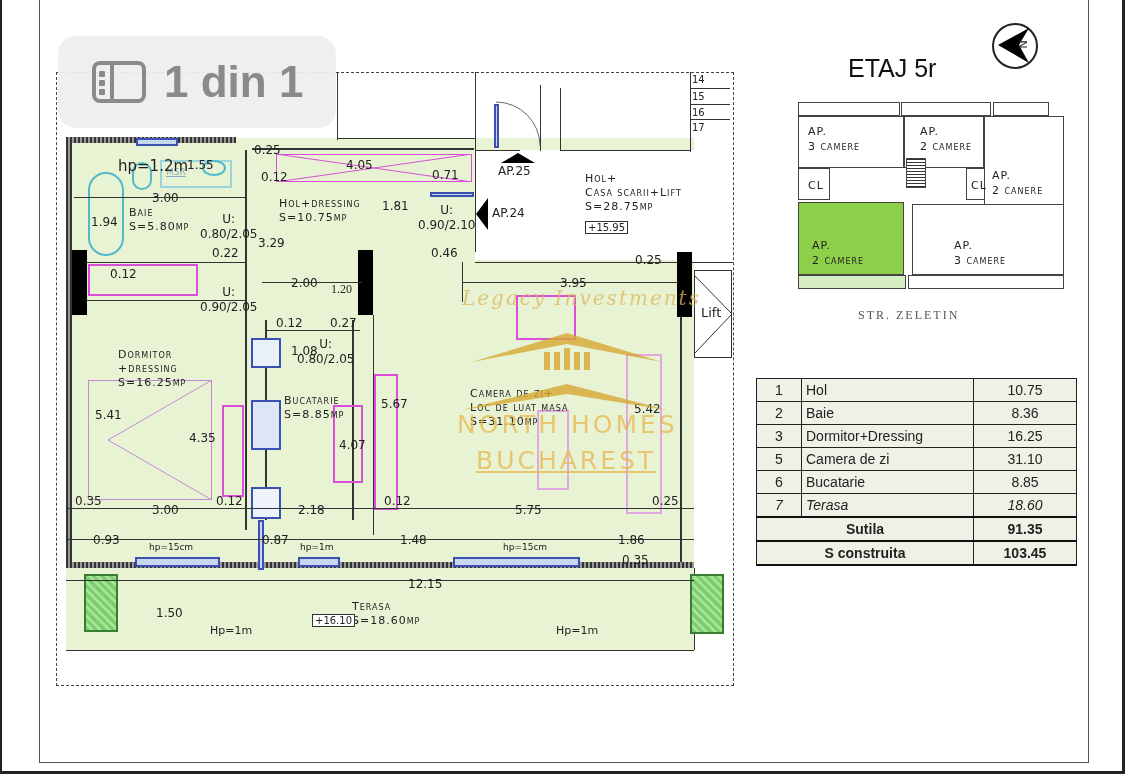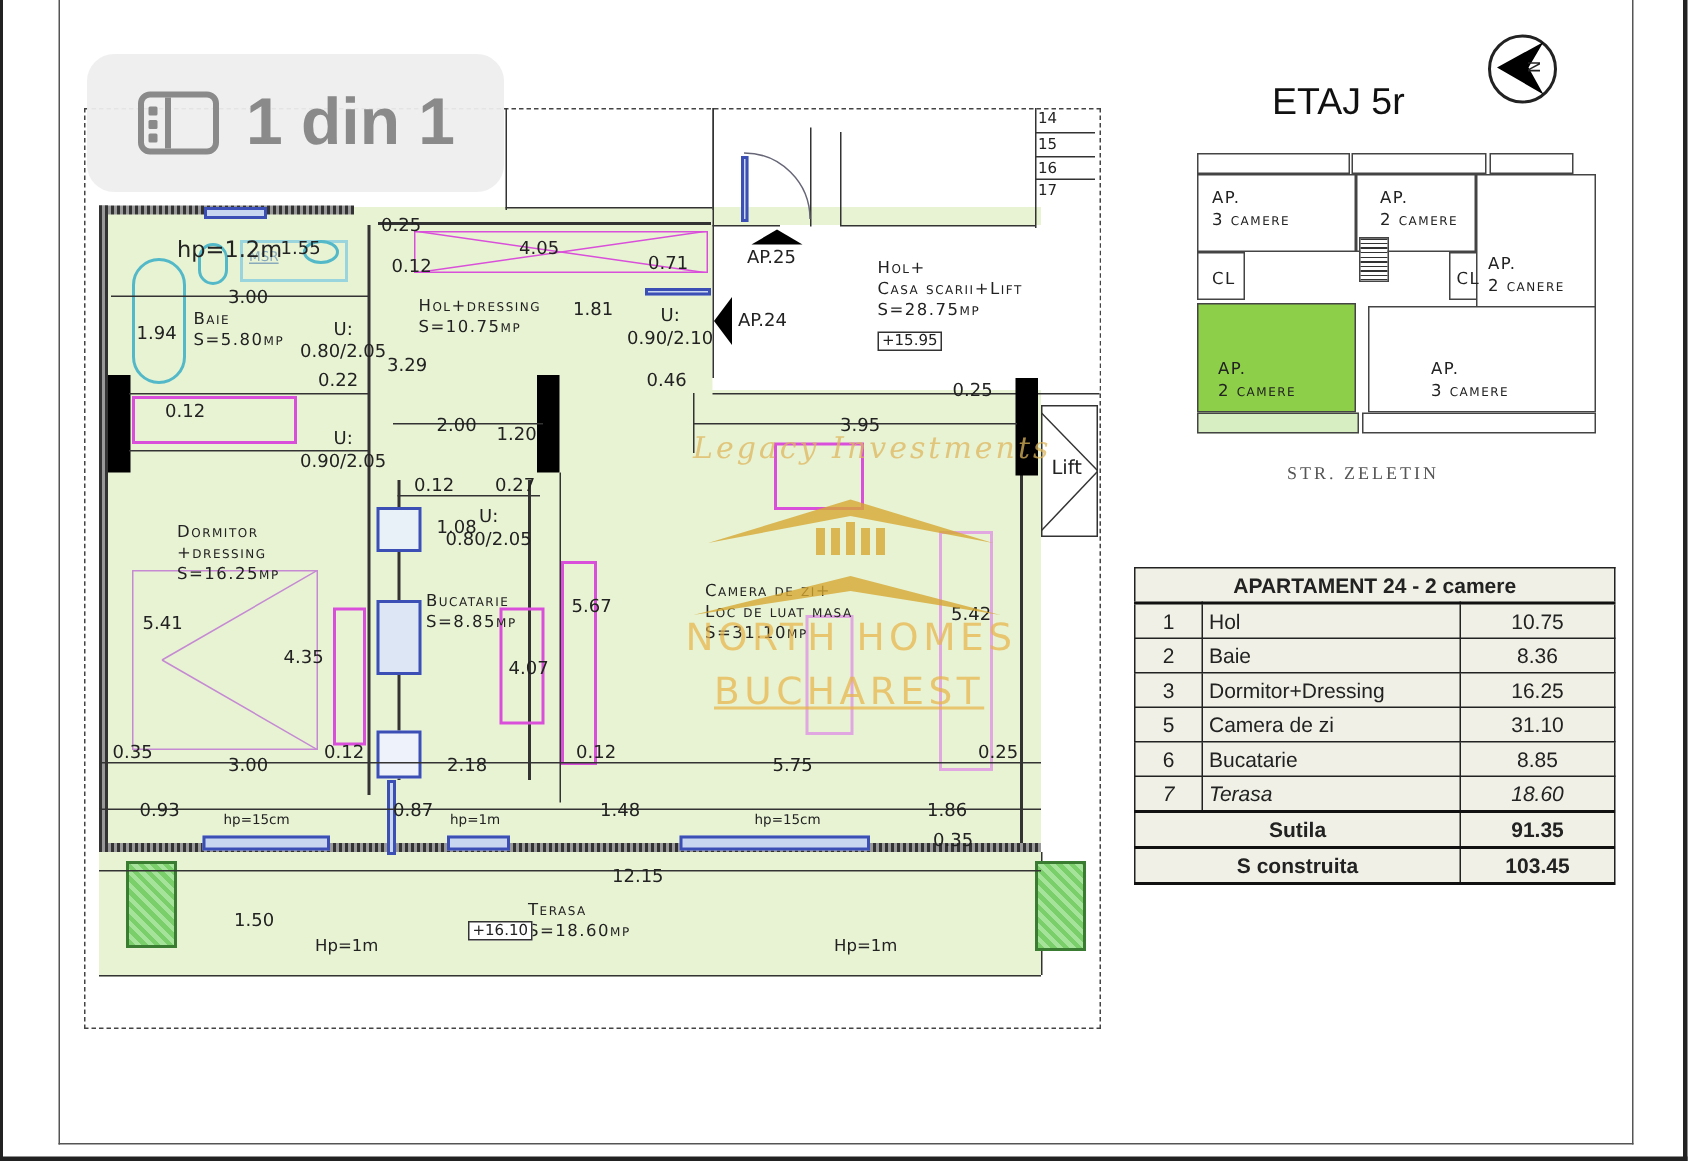--- a/index.html
+++ b/index.html
@@ -229,21 +229,21 @@
   <div class="dim" style="left:152px;top:191px;">3.00</div>
   <div class="dim" style="left:91px;top:215px;">1.94</div>
   <div class="dim" style="left:258px;top:236px;">3.29</div>
   <div class="dim" style="left:212px;top:246px;">0.22</div>
   <div class="dim" style="left:110px;top:267px;">0.12</div>
   <div class="dim" style="left:346px;top:158px;">4.05</div>
   <div class="dim" style="left:432px;top:168px;">0.71</div>
   <div class="dim" style="left:382px;top:199px;">1.81</div>
   <div class="dim" style="left:431px;top:246px;">0.46</div>
   <div class="dim" style="left:291px;top:276px;">2.00</div>
-  <div class="dim" style="left:331px;top:282px;">1.20</div>
+  <div class="dim" style="left:331px;top:282px;font-family:Liberation Serif, serif;">1.20</div>
   <div class="dim" style="left:276px;top:316px;">0.12</div>
   <div class="dim" style="left:330px;top:316px;">0.27</div>
   <div class="dim" style="left:268px;top:344px;margin-left:23px;">1.08</div>
   <div class="dim" style="left:95px;top:408px;">5.41</div>
   <div class="dim" style="left:189px;top:431px;">4.35</div>
   <div class="dim" style="left:381px;top:397px;">5.67</div>
   <div class="dim" style="left:339px;top:438px;">4.07</div>
   <div class="dim" style="left:560px;top:276px;">3.95</div>
   <div class="dim" style="left:635px;top:253px;">0.25</div>
   <div class="dim" style="left:634px;top:402px;">5.42</div>
@@ -309,23 +309,20 @@
 2 camere</div>
   <div class="kp-label" style="left:156px;top:136px;">AP.
 3 camere</div>
   <div class="kp-label" style="left:10px;top:76px;">CL</div>
   <div class="kp-label" style="left:173px;top:76px;">CL</div>
 </div>
 <div class="street">STR. ZELETIN</div>
 
 <table class="rooms">
   <tbody>
-      <tr class="thick">
-        <td colspan="3" class="title">APARTAMENT 24 - 2 camere</td>
-      </tr>
   <tr>
     <td class="nr">1</td>
     <td>Hol</td>
     <td class="area">10.75</td>
   </tr>
   <tr>
     <td class="nr">2</td>
     <td>Baie</td>
     <td class="area">8.36</td>
   </tr>

